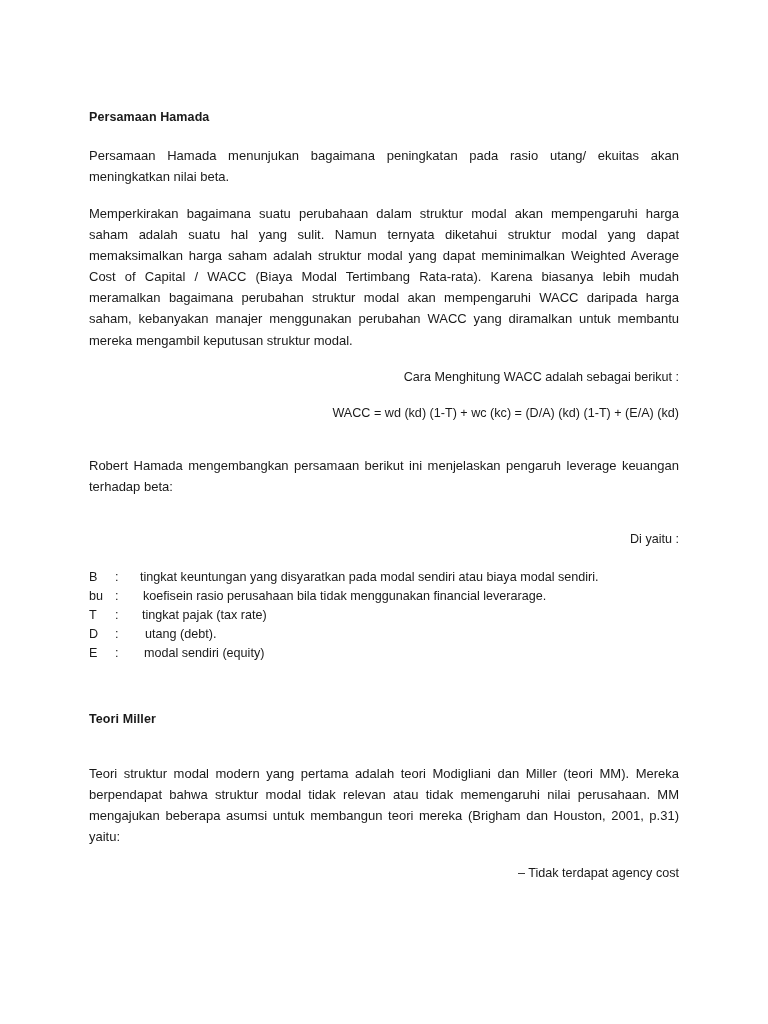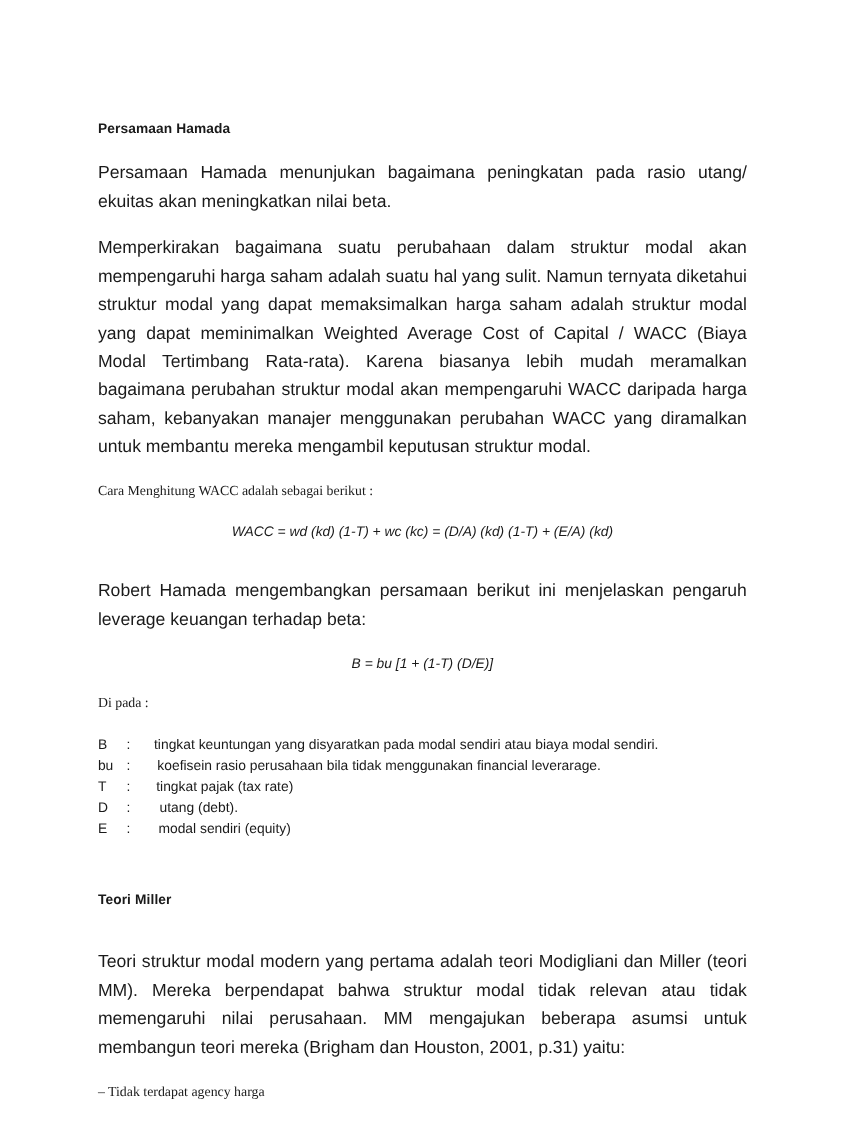--- a/index.html
+++ b/index.html
@@ -29,41 +29,39 @@
     margin-top: 28px;
   }
   .heading {
     font-size: 12.5px;
     font-weight: bold;
     line-height: 1.45;
     margin: 0;
     letter-spacing: 0.1px;
   }
   .para {
-    font-size: 16px;
+    font-size: 13px;
     line-height: 1.62;
     text-align: justify;
     text-justify: inter-word;
     margin: 0;
     hyphens: none;
   }
   .para-left {
     font-size: 12.6px;
     line-height: 1.62;
-    text-align: left;
+    text-align: right;
     margin: 0;
-    font-family: Liberation Serif, serif;
   }
   .formula {
     font-size: 12.6px;
     line-height: 1.62;
-    text-align: center;
+    text-align: right;
     margin: 0;
     white-space: nowrap;
-    font-style: italic;
   }
   .ital {
   }
   
   .gap-h  { height: 19px; }   
   .gap-p  { height: 16px; }   
   .gap-sec{ height: 46px; }   
   .gap-list { height: 18px; }
 
   .deflist {
@@ -120,25 +118,24 @@
 
     <div class="gap-p"></div>
 
 
     <div class="gap-p"></div>
 
     <p class="para">Robert Hamada mengembangkan persamaan berikut ini menjelaskan pengaruh leverage keuangan terhadap beta:</p>
 
     <div class="gap-p"></div>
 
-    <p class="formula">B = bu [1 + (1-T) (D/E)]</p>
 
     <div class="gap-p"></div>
 
-    <p class="para-left">Di pada :</p>
+    <p class="para-left">Di yaitu :</p>
 
     <div class="gap-list"></div>
 
     <table class="deflist">
       <tbody>
           <tr>
         <td class="def-sym">B</td>
         <td class="def-colon">:</td>
         <td class="def-text def-pad-a">tingkat keuntungan yang disyaratkan pada modal sendiri atau biaya modal sendiri.</td>
       </tr>
@@ -171,16 +168,16 @@
 
     <div class="gap-h"></div>
 
 
     <div class="gap-p"></div>
 
     <p class="para">Teori struktur modal modern yang pertama adalah teori Modigliani dan Miller (teori MM). Mereka berpendapat bahwa struktur modal tidak relevan atau tidak memengaruhi nilai perusahaan. MM mengajukan beberapa asumsi untuk membangun teori mereka (Brigham dan Houston, 2001, p.31) yaitu:</p>
 
     <div class="gap-p"></div>
 
-    <p class="para-left">– Tidak terdapat agency harga</p>
+    <p class="para-left">– Tidak terdapat agency cost</p>
 
   </div>
 </div>
 
 </body></html>

